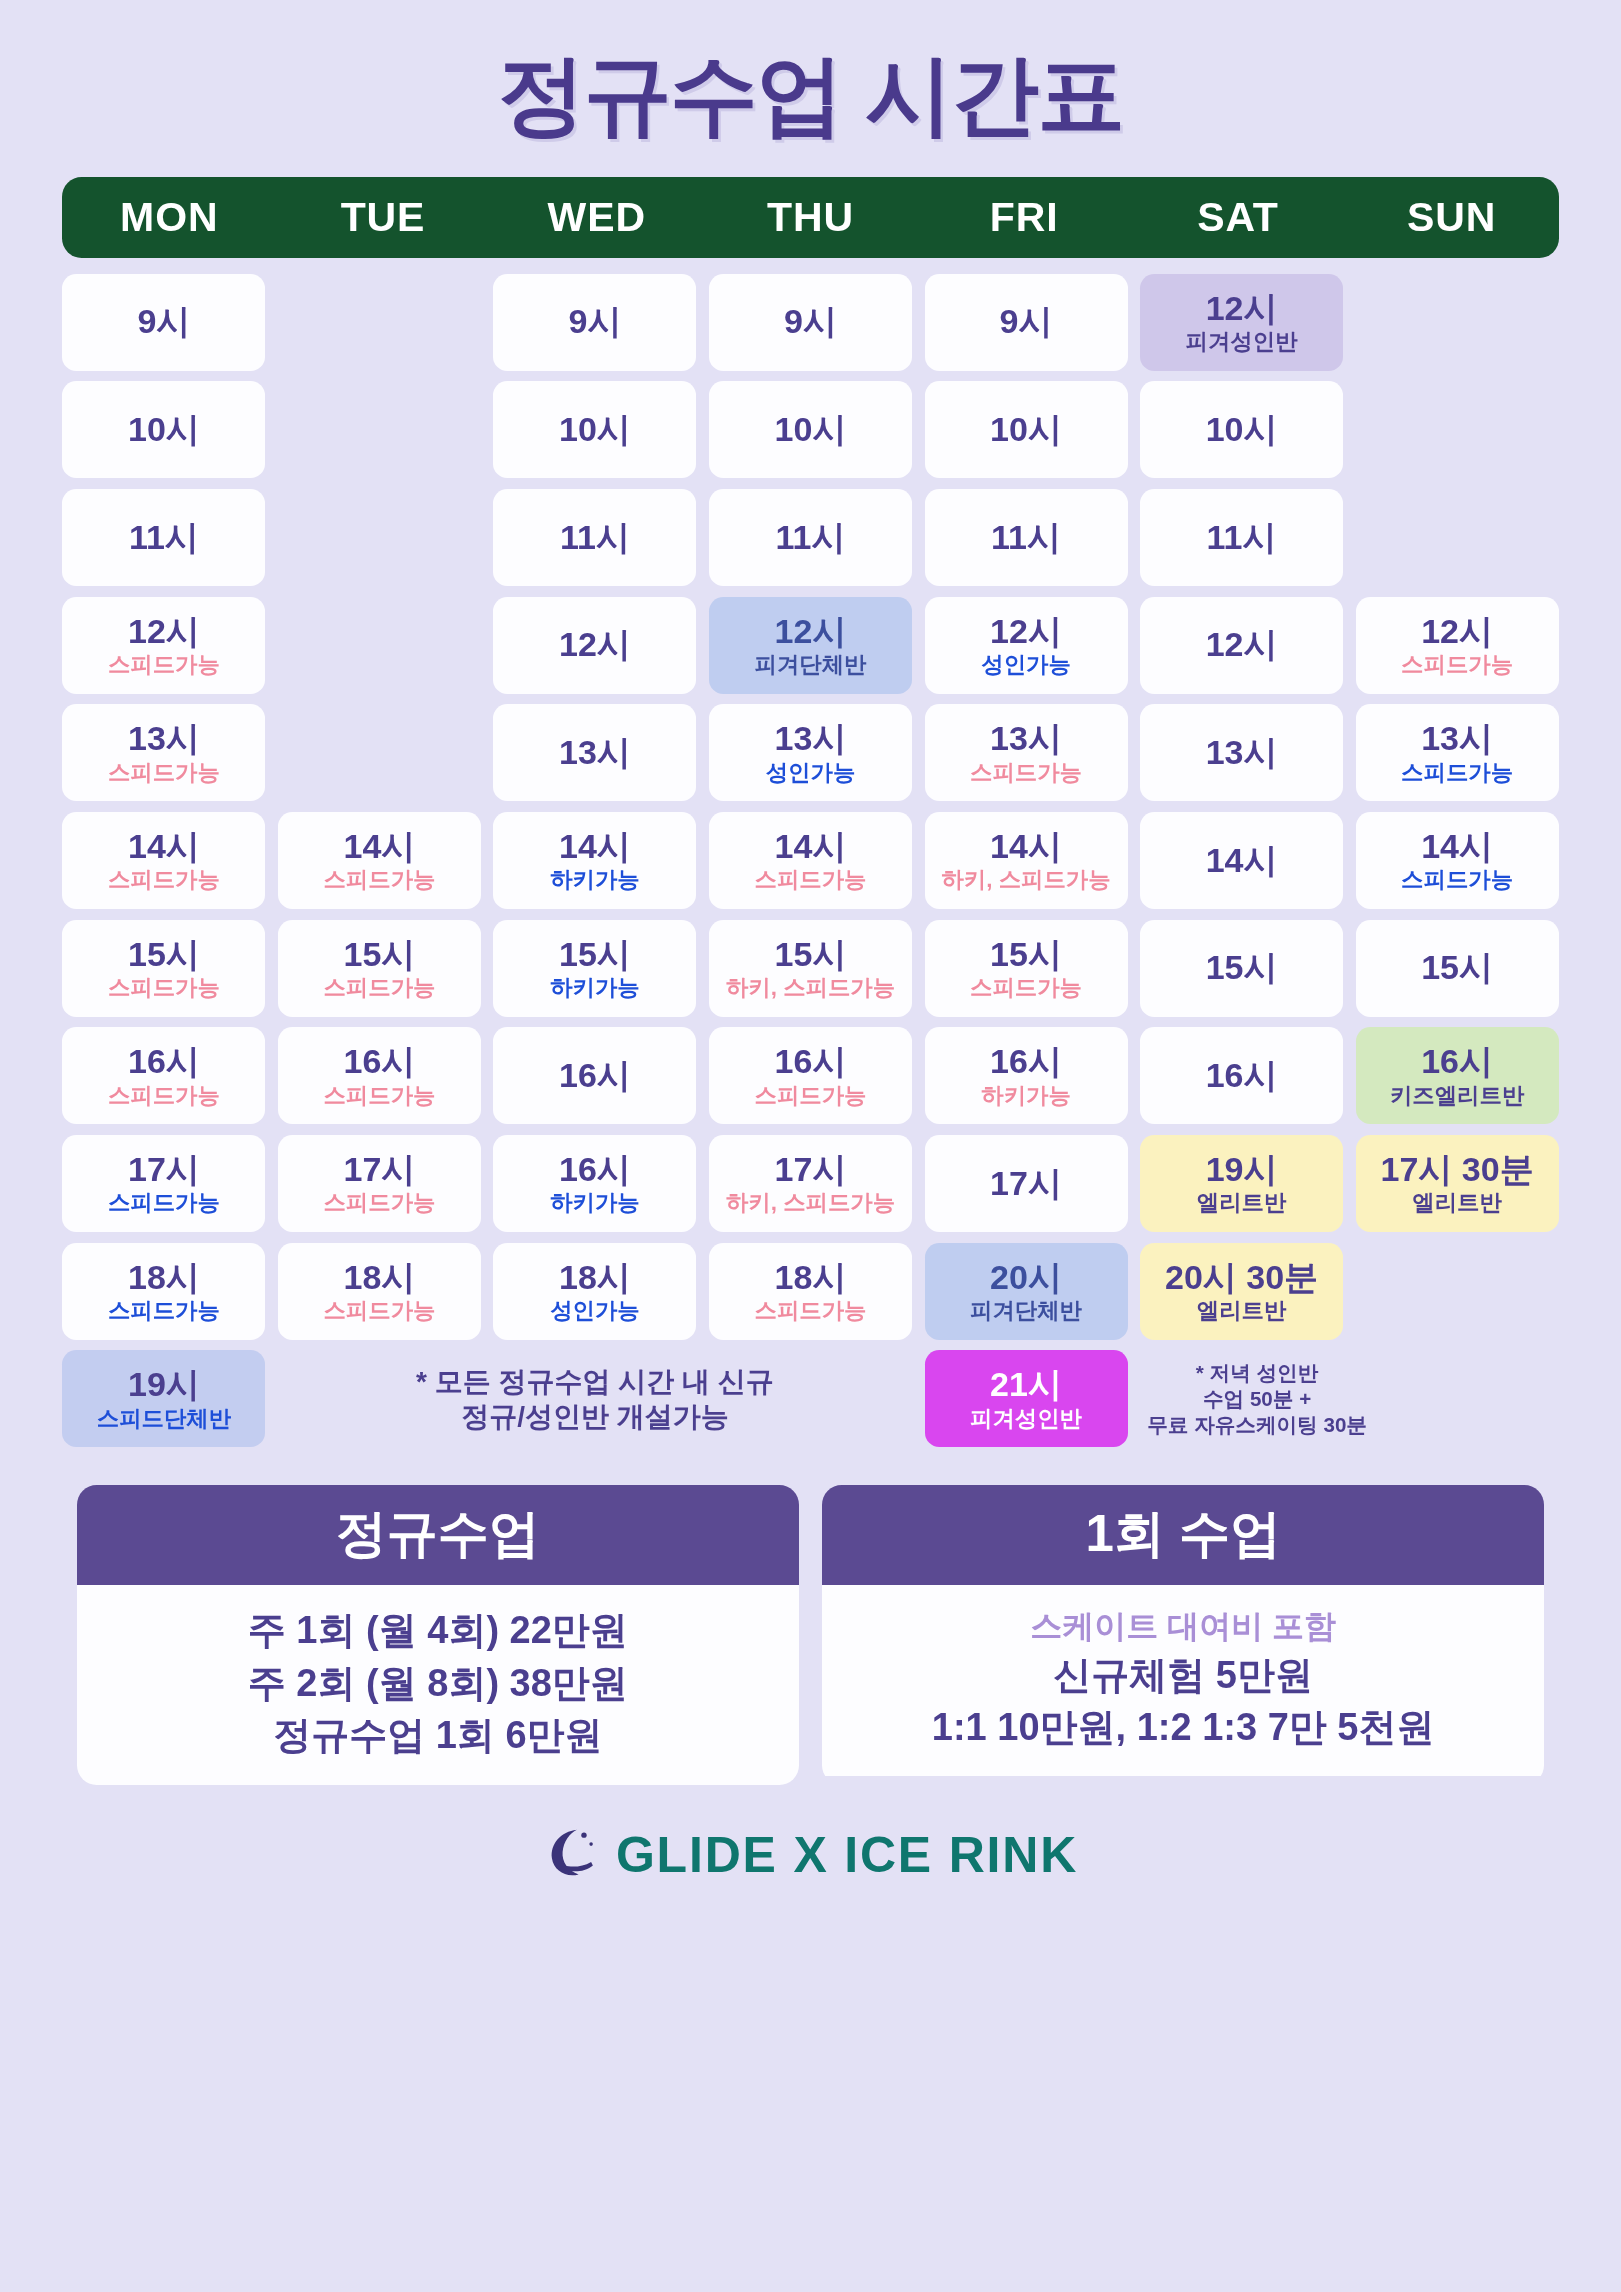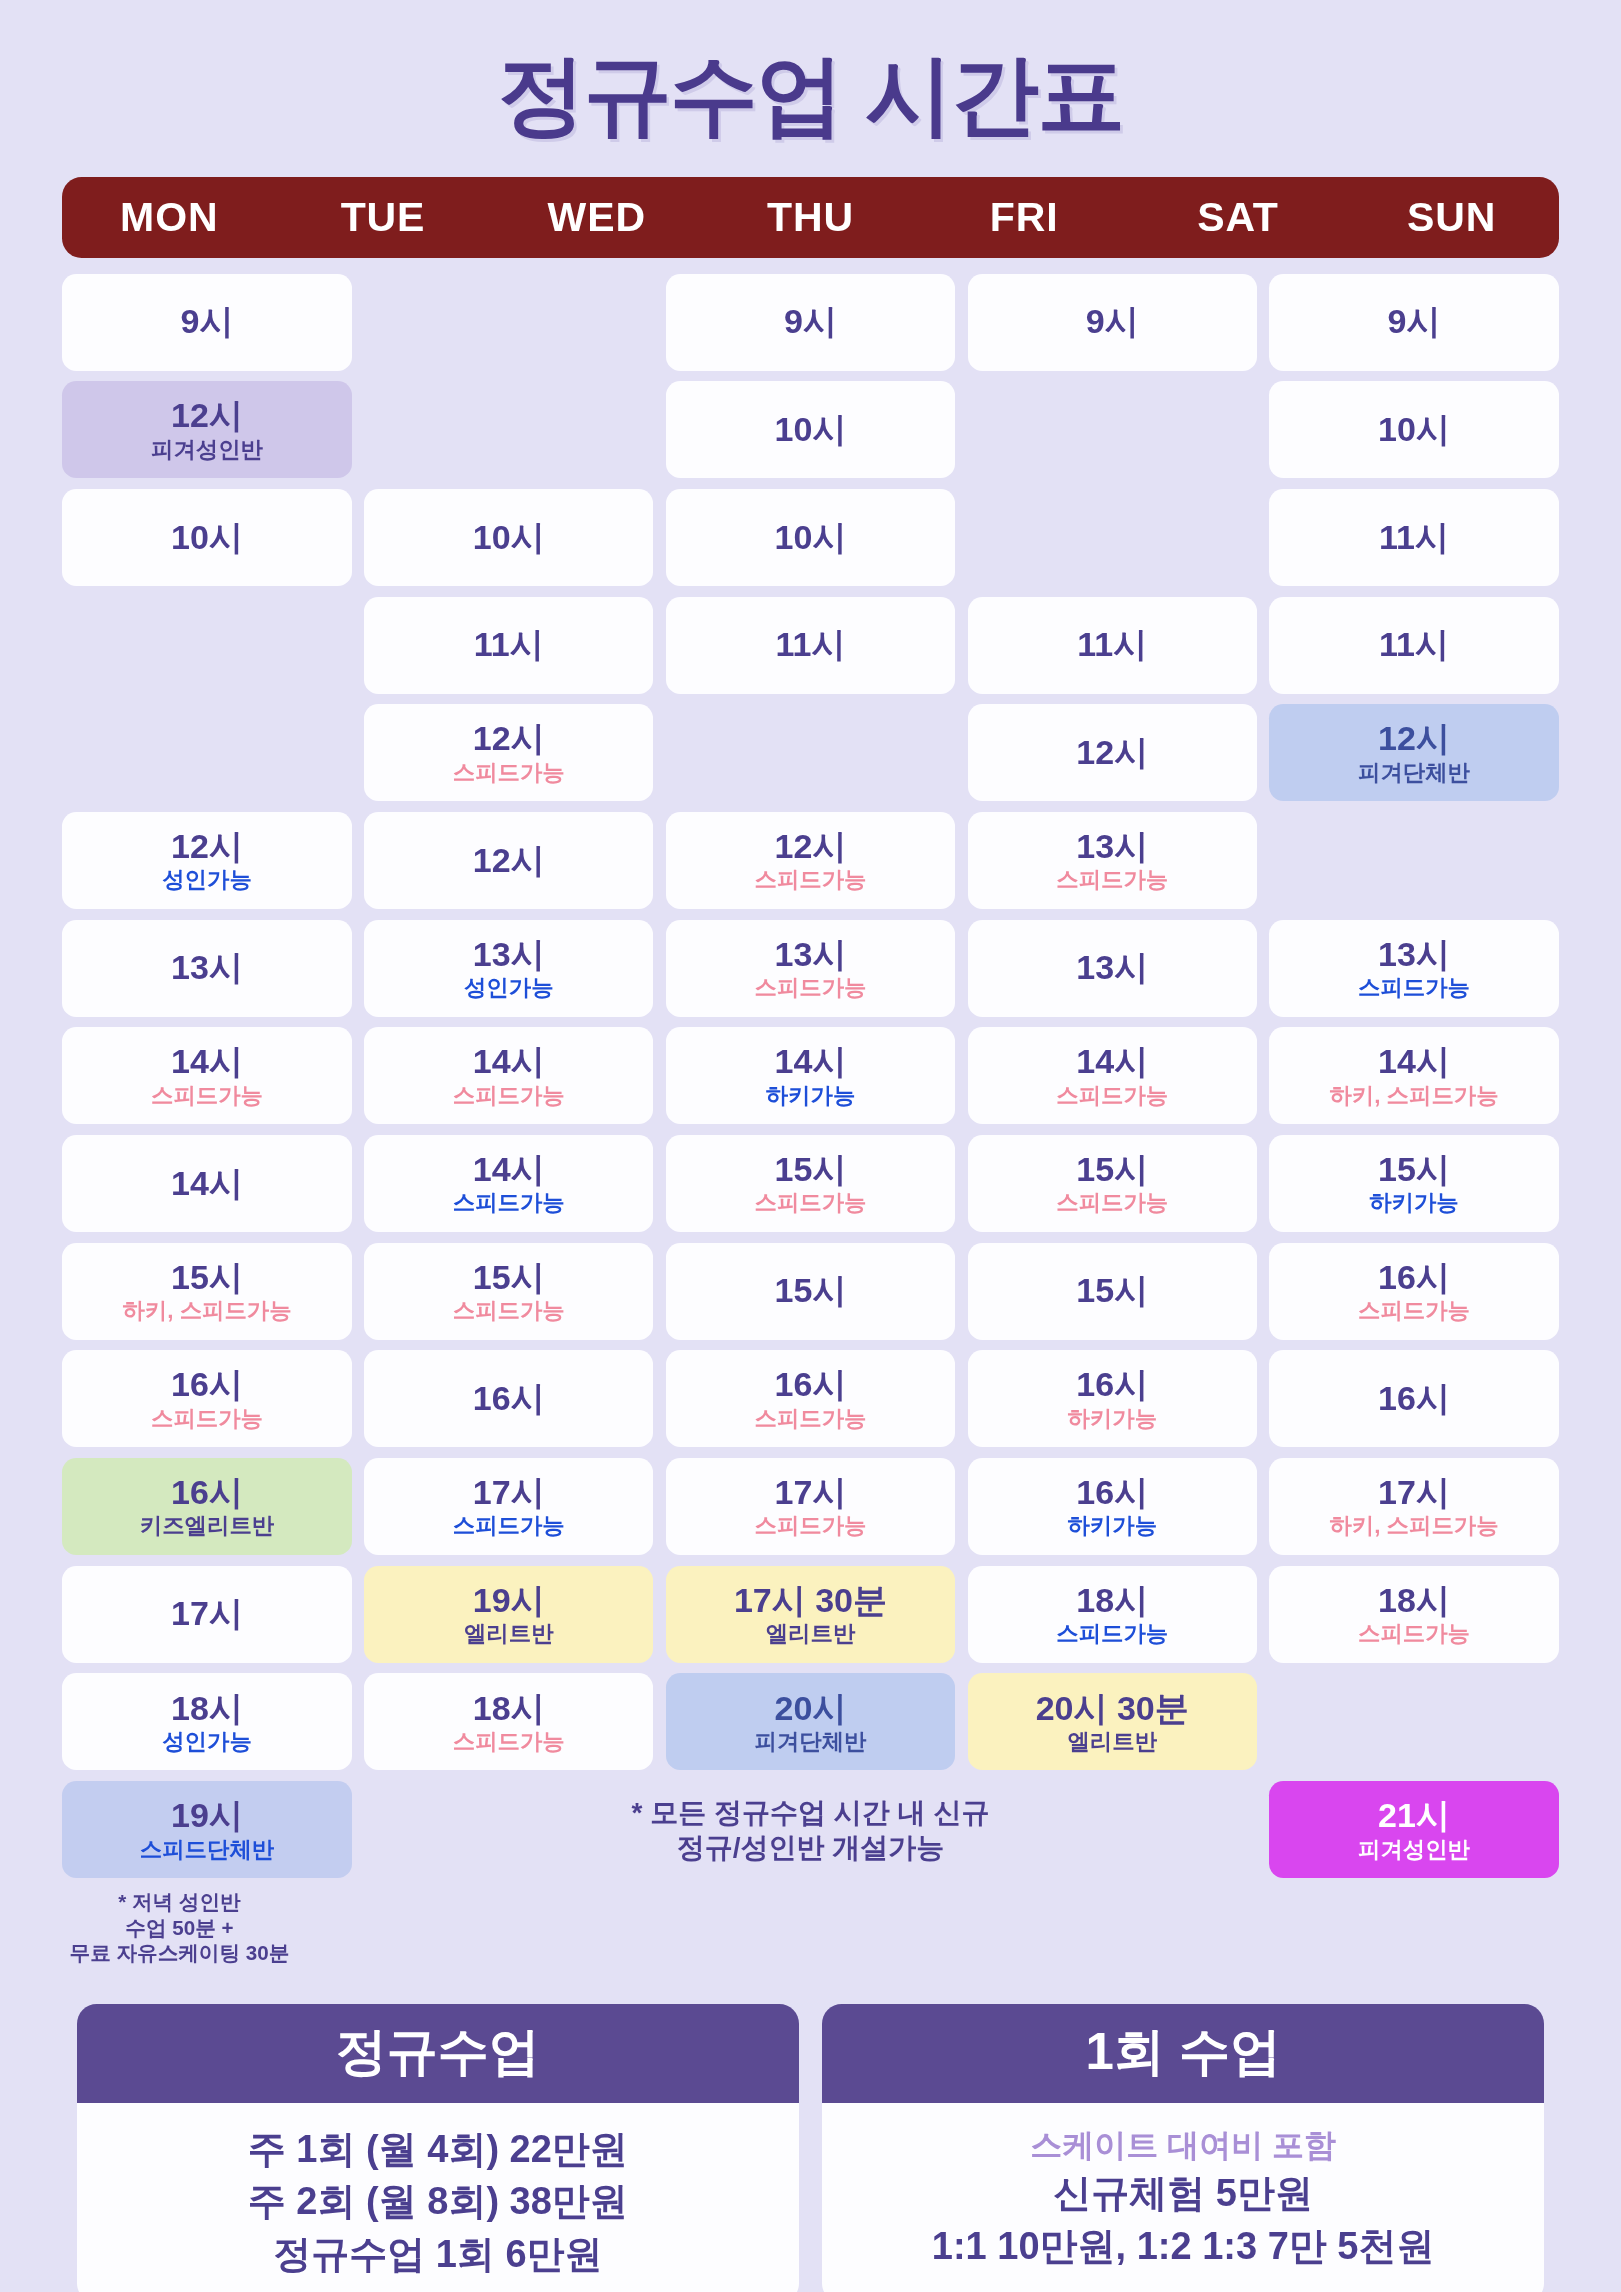--- a/index.html
+++ b/index.html
@@ -18,39 +18,39 @@
     font-size:88px;
     font-weight:bold;
     color:#4a3a8c;
     letter-spacing:-1.8px;
     padding-top:36px;
     padding-bottom:21.5px;
     text-shadow: 2.7px 2.7px 0 #cfcbe9;
   }
 
   .dayheader {
-    background:#7f1d1d;
+    background:#14532d;
     border-radius:19.7px;
     display:grid;
     grid-template-columns: repeat(7, 1fr);
     height:81px;
     align-items:center;
     margin:0 5.4px 16px 5.4px;
   }
   .dayheader div {
     text-align:center;
     color:#ffffff;
     font-size:41px;
     font-weight:bold;
     letter-spacing:0.9px;
   }
 
   .grid {
     display:grid;
-    grid-template-columns: repeat(5, 1fr);
+    grid-template-columns: repeat(7, 1fr);
     gap:10.7px 12.5px;
     margin:0 5.4px;
   }
 
   .cell {
     height:97px;
     border-radius:14.3px;
     display:flex;
     flex-direction:column;
     align-items:center;

